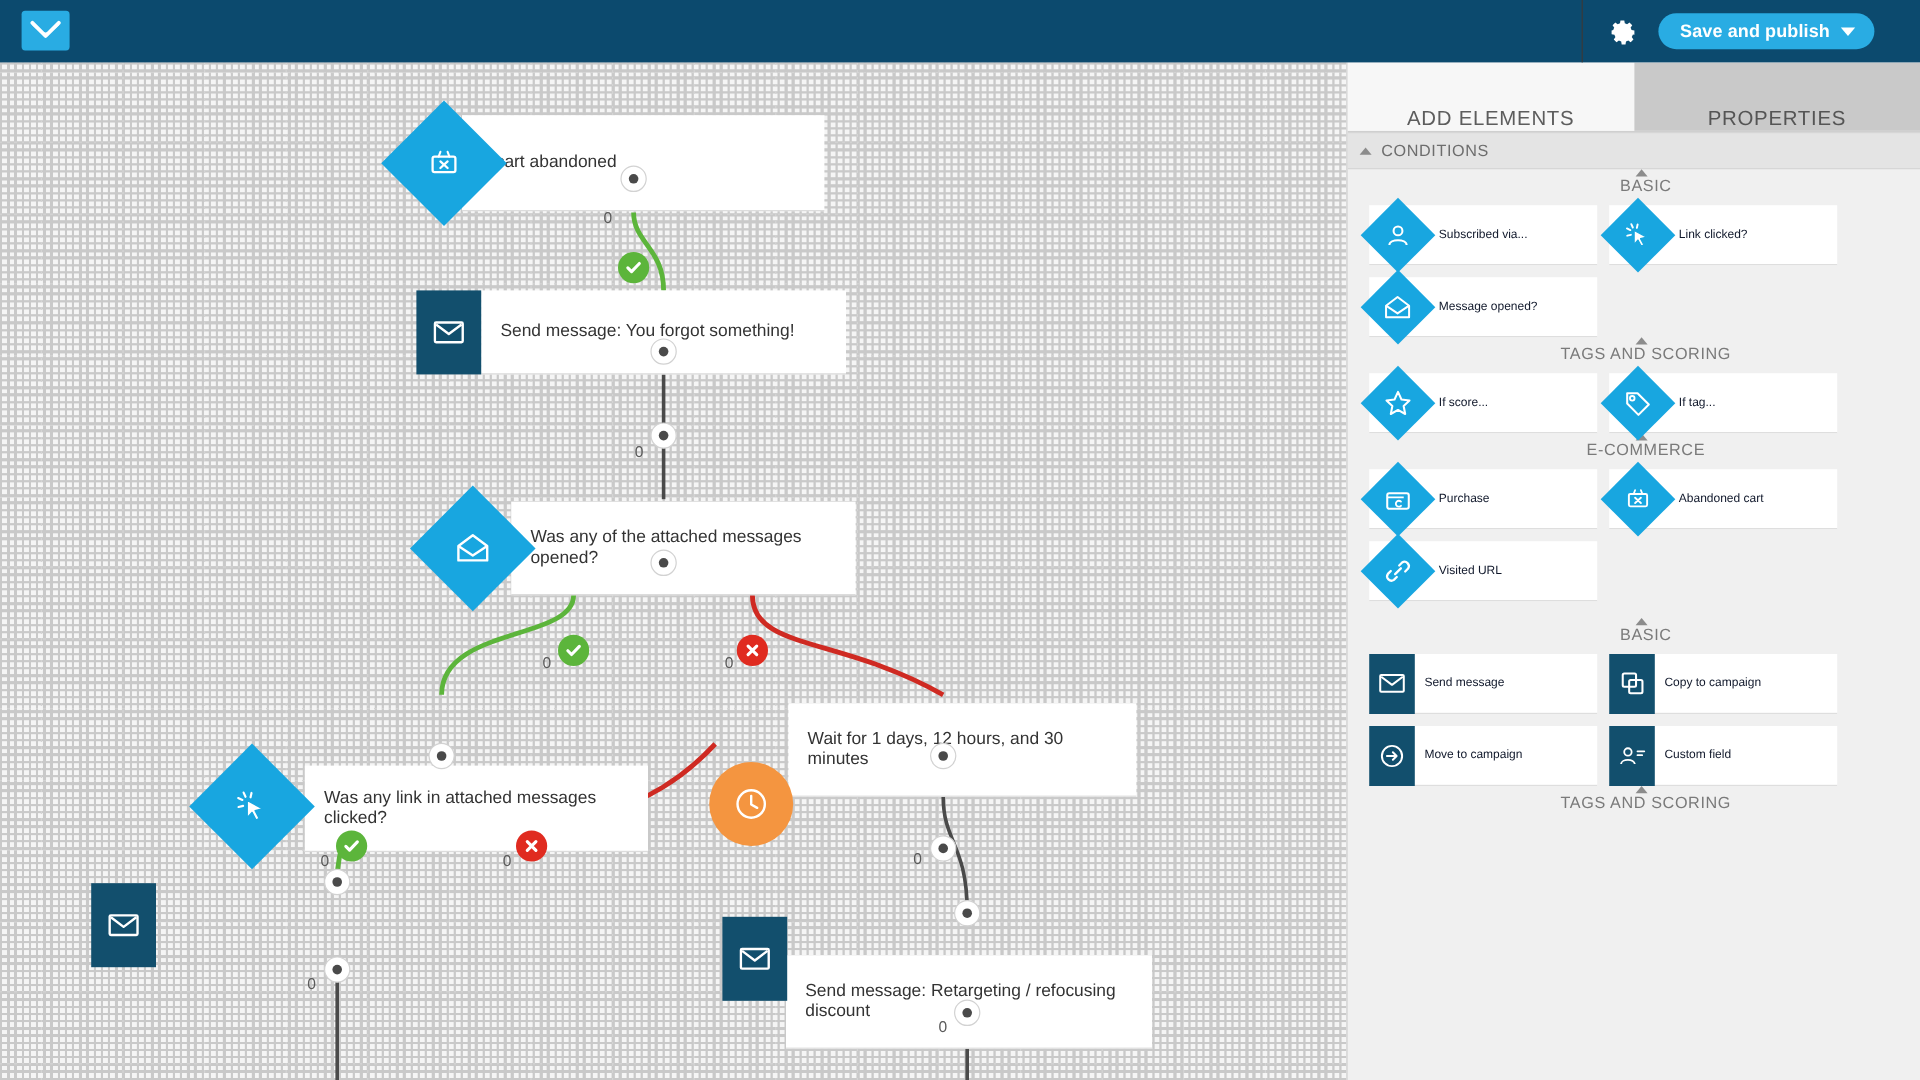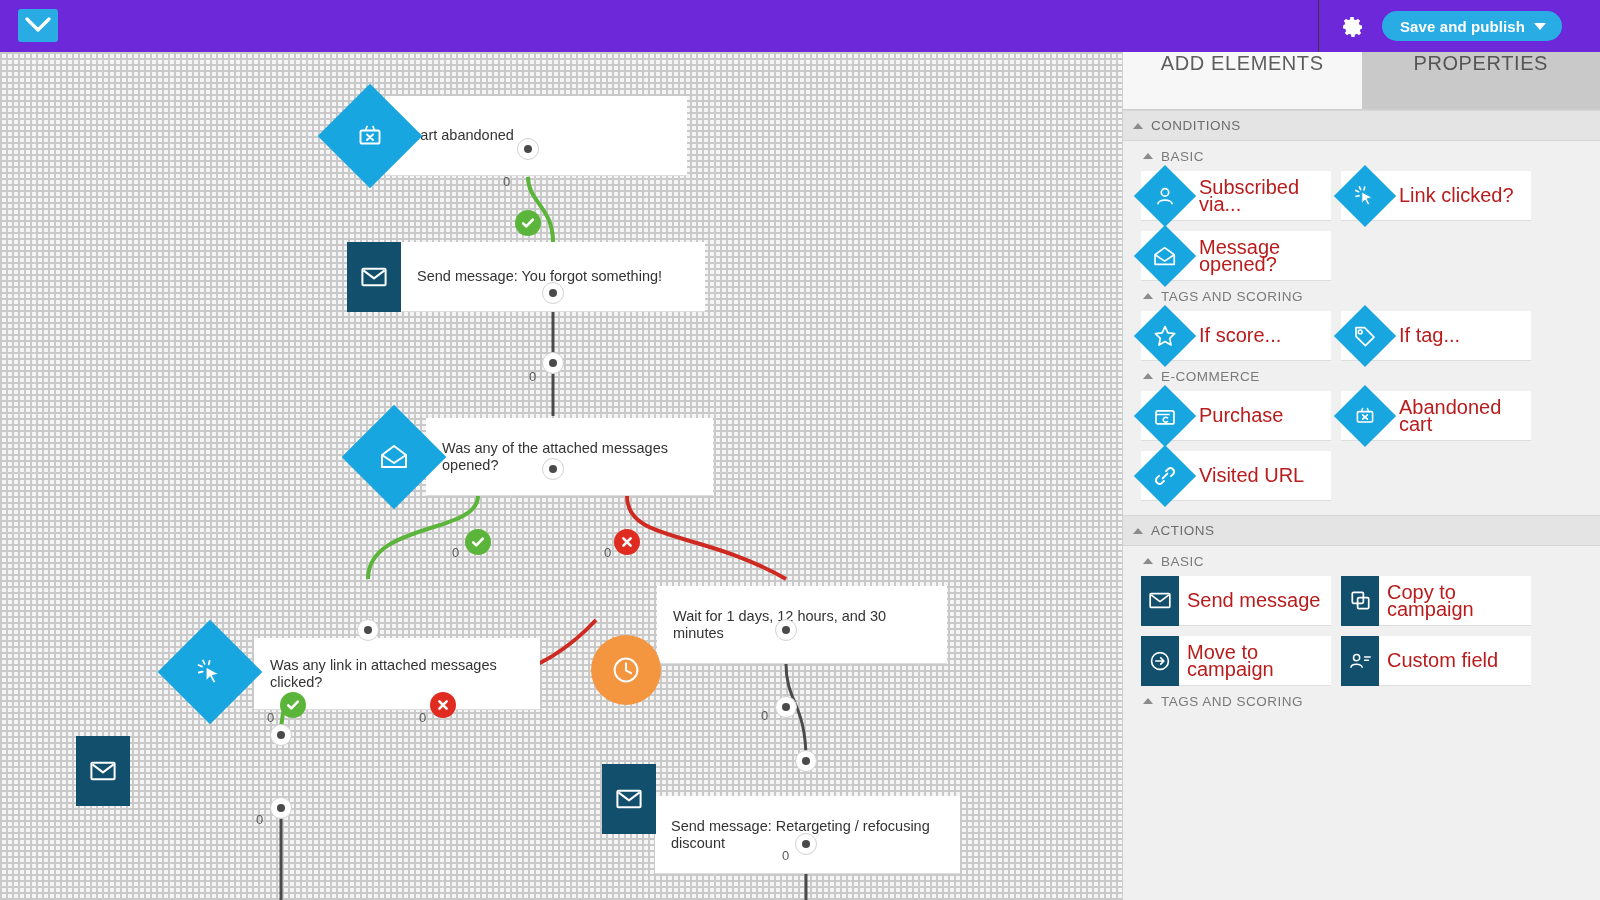--- a/index.html
+++ b/index.html
@@ -10,21 +10,21 @@
     overflow: hidden;
     font-family: "Liberation Sans", sans-serif;
     background: #f4f4f4;
   }
 
   
   #topbar {
     position: absolute;
     top: 0; left: 0;
     width: 1600px; height: 52px;
-    background: #6d28d9;
+    background: #0c4a6e;
     z-index: 40;
   }
   #topbar-logo {
     position: absolute;
     left: 18px; top: 9px;
     width: 40px; height: 33px;
     background: #29ace3;
     border-radius: 3px;
     display: flex; align-items: center; justify-content: center;
   }
@@ -192,22 +192,22 @@
     overflow: hidden;
   }
   #tabs {
     display: flex;
     height: 58px;
     background: #f7f7f7;
     border-bottom: 1px solid #cfcfcf;
   }
   .tab {
     flex: 1;
-    display: flex; align-items: flex-start; justify-content: center;
-    font-size: 20px;
+    display: flex; align-items: flex-end; justify-content: center;
+    font-size: 17px;
     color: #5d5d5d;
     letter-spacing: .6px;
     cursor: pointer;
     background: #f7f7f7;
   }
   .tab.active-right {
     background: #c9c9c9;
     color: #555555;
   }
 
@@ -224,20 +224,21 @@
     cursor: pointer;
   }
   .sub-header {
     height: 30px;
     display: flex; align-items: center;
     padding-left: 20px;
     font-size: 13.5px;
     letter-spacing: .5px;
     color: #7a7a7a;
     cursor: pointer;
+    flex-direction: column;
   }
   .tri {
     width: 0; height: 0;
     border-left: 5px solid transparent;
     border-right: 5px solid transparent;
     border-bottom: 6px solid #8c8c8c;
     margin-right: 8px;
   }
 
   .palette {
@@ -250,22 +251,22 @@
     width: 190px;
     height: 50px;
     background: #ffffff;
     border-bottom: 1px solid #dedede;
     display: flex;
     align-items: center;
     position: relative;
     cursor: pointer;
   }
   .pal-item .pal-lbl {
-    font-size: 20px;
-    color: #b91c1c;
+    font-size: 10px;
+    color: #0f172a;
     line-height: 17px;
     padding-left: 8px;
   }
   .pal-diamond {
     position: relative;
     flex: 0 0 52px;
     height: 52px;
     margin-left: -2px;
   }
   .pal-diamond i {
@@ -606,24 +607,20 @@
           <path d="M11 16.8 L8.6 19.2 a3.6 3.6 0 0 1 -5 -5 L6 11.8" stroke="#fff" stroke-width="1.9" fill="none" stroke-linecap="round"></path>
         </svg>
           </i>
         </span>
       <span class="pal-lbl">Visited URL</span>
     </div>
   </div>
 
   <div class="pal-block-end"></div>
 
-  <div class="group-header">
-    <span class="tri"></span>
-    <span>ACTIONS</span>
-  </div>
 
   <div class="sub-header">
     <span class="tri"></span>
     <span>BASIC</span>
   </div>
   <div class="palette">
     <div class="pal-item">
       <span class="pal-square">
         <svg width="22" height="17" viewBox="0 0 26 20">
           <rect x="1.4" y="1.8" width="23.2" height="16.4" rx="1" stroke="#fff" stroke-width="2" fill="none"></rect>

